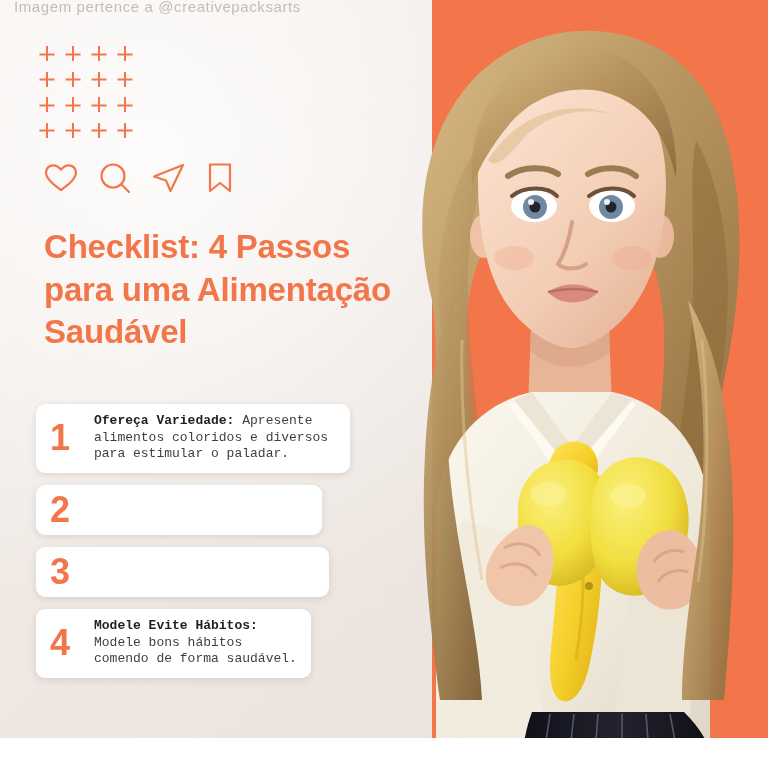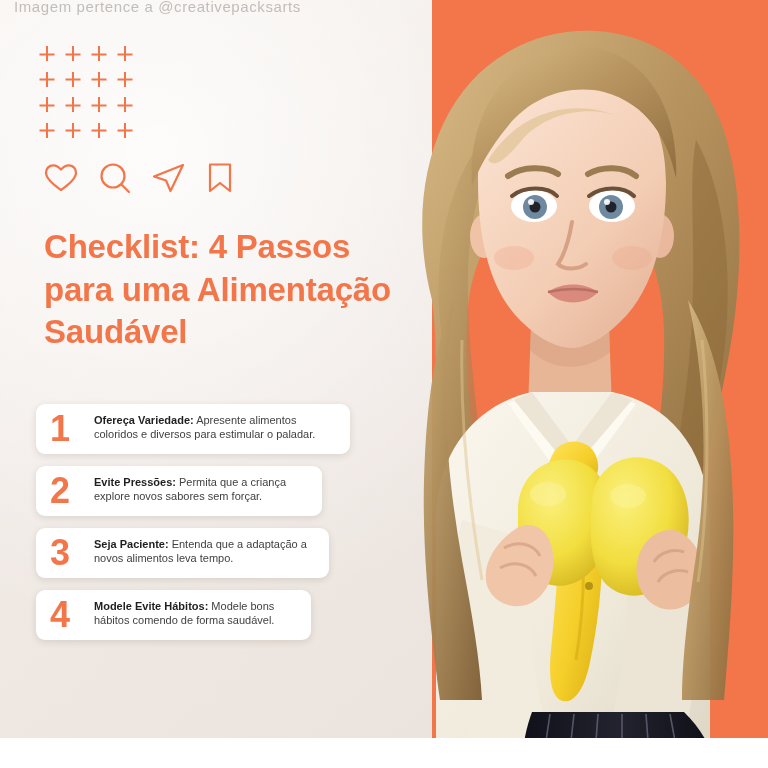--- a/index.html
+++ b/index.html
@@ -148,22 +148,23 @@
     left: 14px;
     top: 50%;
     transform: translateY(-50%);
     color: #f2764a;
     font-size: 36px;
     font-weight: bold;
     line-height: 1;
   }
   .step .txt {
     color: #3f3f3f;
-    font-size: 11px;
+    font-size: 13px;
     line-height: 1.28;
+    font-family: Liberation Mono, monospace;
   }
   .step .txt b {
     color: #1f1f1f;
     font-weight: bold;
   }
   .step-1 { width: 314px; }
   .step-2 { width: 286px; }
   .step-3 { width: 293px; }
   .step-4 { width: 275px; }
 
@@ -360,32 +361,24 @@
     <div class="step step-1">
       <span class="num">1</span>
       <div class="txt">
         <b>Ofereça Variedade:</b>
         <span>Apresente alimentos coloridos e diversos para estimular o paladar.</span>
       </div>
     </div>
 
     <div class="step step-2">
       <span class="num">2</span>
-      <div class="txt">
-        <b>Evite Pressões:</b>
-        <span>Permita que a criança explore novos sabores sem forçar.</span>
-      </div>
     </div>
 
     <div class="step step-3">
       <span class="num">3</span>
-      <div class="txt">
-        <b>Seja Paciente:</b>
-        <span>Entenda que a adaptação a novos alimentos leva tempo.</span>
-      </div>
     </div>
 
     <div class="step step-4">
       <span class="num">4</span>
       <div class="txt">
         <b>Modele Evite Hábitos:</b>
         <span>Modele bons hábitos comendo de forma saudável.</span>
       </div>
     </div>
 

